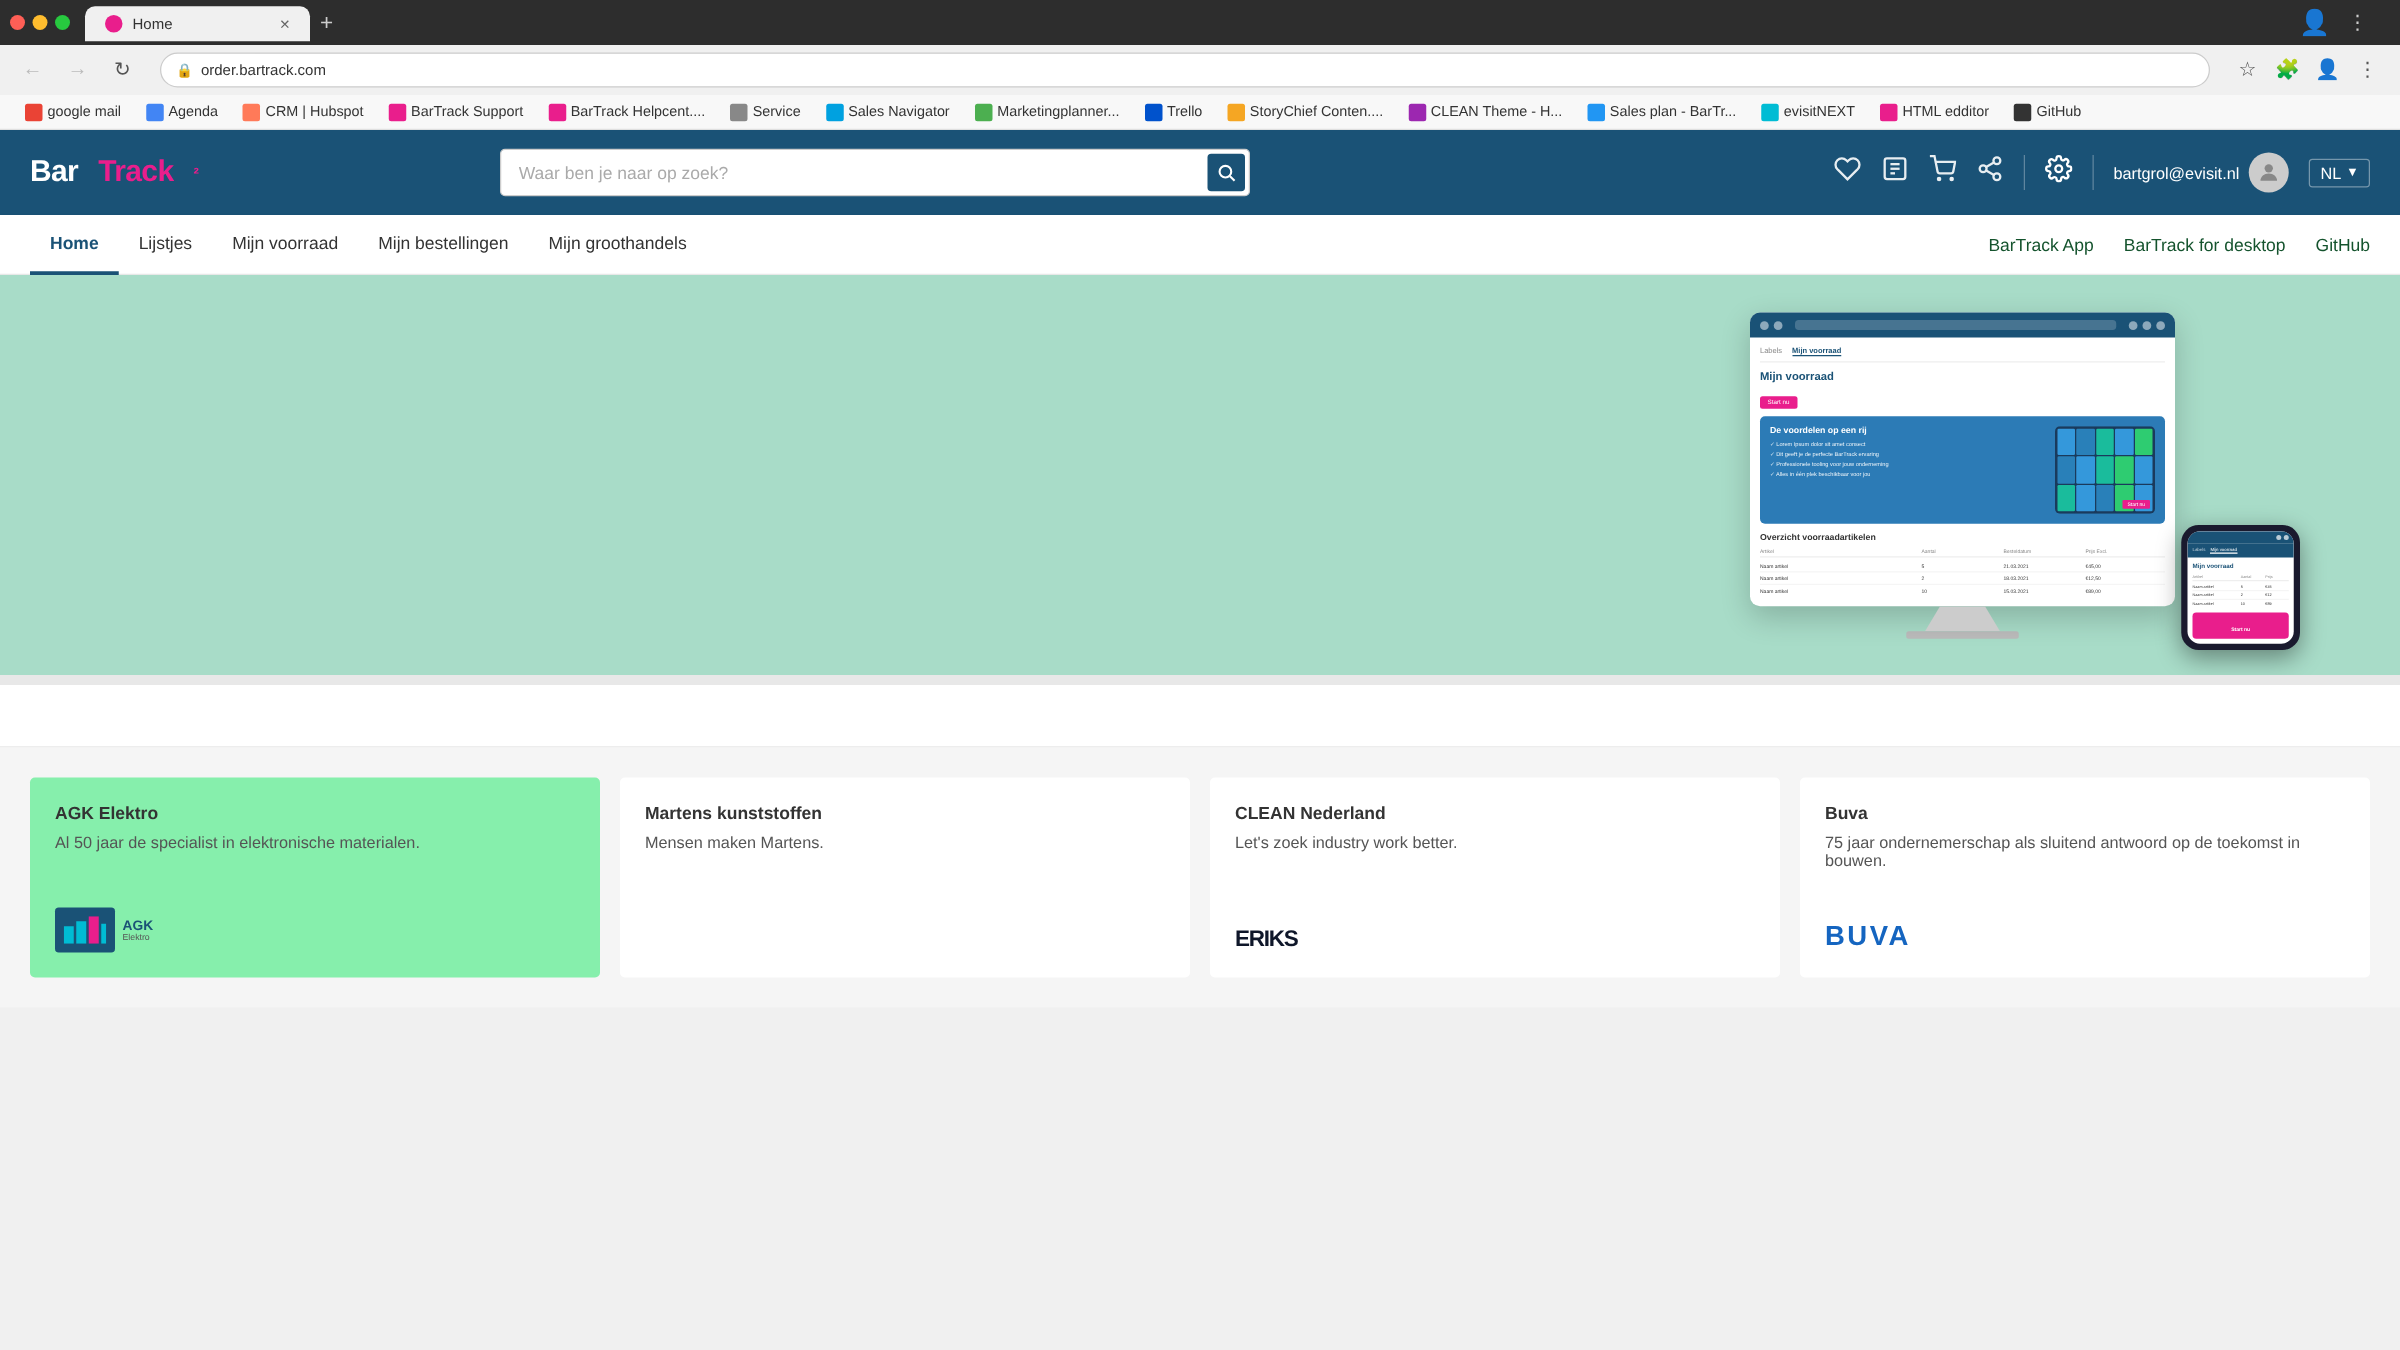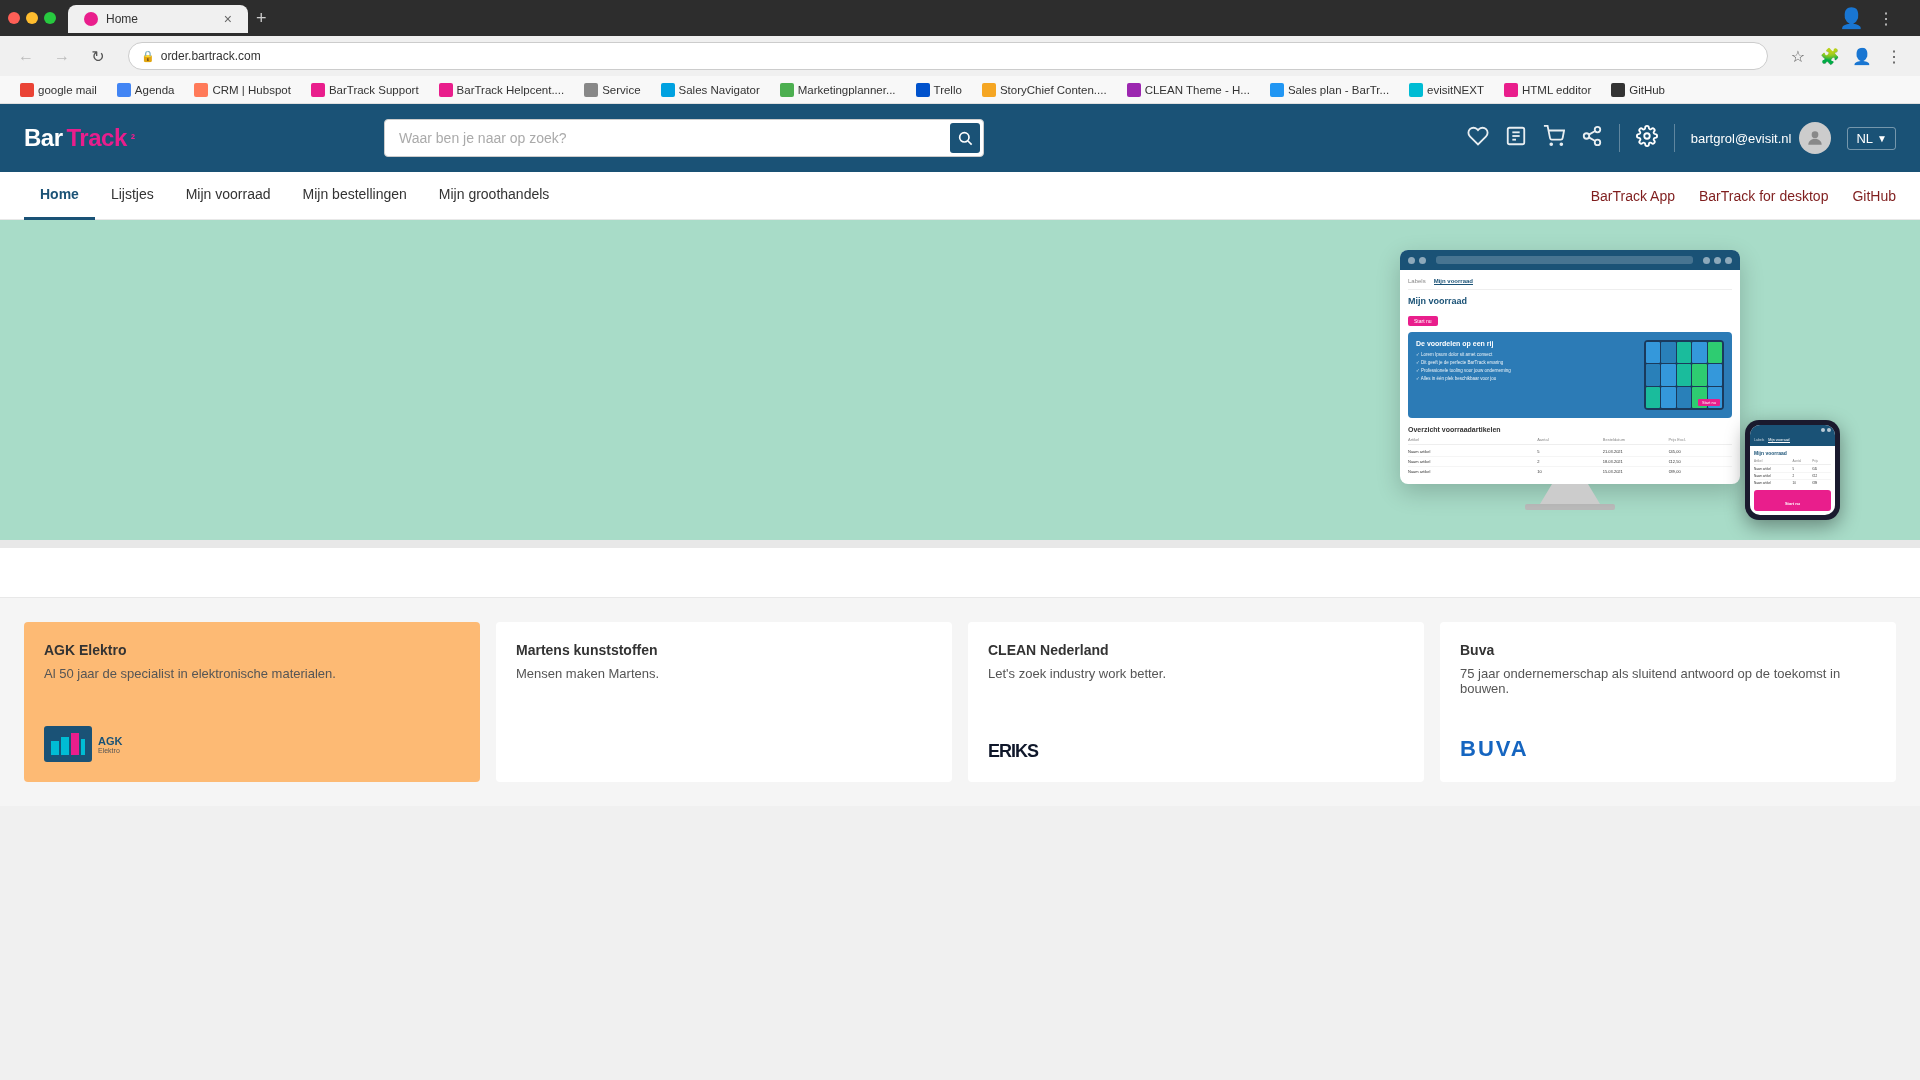--- a/index.html
+++ b/index.html
@@ -40,57 +40,57 @@
     .bm-trello { background: #0052cc; }
     .bm-storychief { background: #f5a623; }
     .bm-clean { background: #9c27b0; }
     .bm-salesplan { background: #2196f3; }
     .bm-evisit { background: #00bcd4; }
     .bm-html { background: #e91e8c; }
     .bm-github { background: #333; }
 
     
     .app-header { background: #1a5276; height: 68px; display: flex; align-items: center; padding: 0 24px; gap: 16px; }
-    .app-logo { color: white; font-size: 22px; font-weight: 700; letter-spacing: -0.5px; display: flex; align-items: center; gap: 4px; }
+    .app-logo { color: white; font-size: 22px; font-weight: 700; letter-spacing: -0.5px; display: flex; align-items: center; gap: 16px; }
     .header-search { flex: 1; max-width: 600px; margin: 0 auto; position: relative; }
     .header-search input { width: 100%; height: 38px; border: 1px solid #ccc; border-radius: 4px; padding: 0 40px 0 14px; font-size: 14px; background: white; color: #333; outline: none; }
     .header-search input::placeholder { color: #aaa; }
     .search-btn { position: absolute; right: 4px; top: 50%; transform: translateY(-50%); background: #1a5276; border: none; border-radius: 3px; width: 30px; height: 30px; cursor: pointer; display: flex; align-items: center; justify-content: center; color: white; font-size: 14px; }
     .header-icons { display: flex; align-items: center; gap: 16px; margin-left: auto; }
     .header-icon-btn { background: transparent; border: none; color: white; font-size: 20px; cursor: pointer; opacity: 0.9; }
     .header-divider { width: 1px; height: 28px; background: rgba(255,255,255,0.3); }
     .header-settings-btn { background: transparent; border: none; color: white; font-size: 20px; cursor: pointer; }
     .header-user { display: flex; align-items: center; gap: 8px; color: white; font-size: 13px; }
     .header-avatar { width: 32px; height: 32px; border-radius: 50%; background: #ccc; overflow: hidden; display: flex; align-items: center; justify-content: center; color: #555; font-size: 14px; }
     .header-lang { display: flex; align-items: center; gap: 4px; color: white; font-size: 13px; cursor: pointer; border: 1px solid rgba(255,255,255,0.4); border-radius: 3px; padding: 3px 8px; }
 
     
     .app-nav { background: white; height: 48px; display: flex; align-items: center; padding: 0 24px; border-bottom: 1px solid #e8e8e8; box-shadow: 0 1px 3px rgba(0,0,0,0.08); }
     .nav-left { display: flex; align-items: center; gap: 0; }
     .nav-item { padding: 0 16px; height: 48px; display: flex; align-items: center; font-size: 14px; color: #333; cursor: pointer; border-bottom: 3px solid transparent; text-decoration: none; }
     .nav-item.active { color: #1a5276; border-bottom: 3px solid #1a5276; font-weight: 600; }
     .nav-right { margin-left: auto; display: flex; align-items: center; gap: 24px; }
-    .nav-right-item { font-size: 14px; color: #7f1d1d; cursor: pointer; }
+    .nav-right-item { font-size: 14px; color: #14532d; cursor: pointer; }
 
     
     .hero { background: #a8dcc8; min-height: 320px; position: relative; overflow: hidden; display: flex; align-items: center; padding: 40px 60px; }
     .hero-content { flex: 1; max-width: 55%; }
     .hero-button { background: #e91e8c; color: white; border: none; border-radius: 4px; padding: 14px 28px; font-size: 16px; font-weight: 600; cursor: pointer; margin-top: 40px; }
 
     
     .separator { height: 8px; background: #e8e8e8; }
 
     
     .banner-strip { background: white; height: 50px; display: flex; align-items: center; padding: 0 24px; border-bottom: 1px solid #e8e8e8; }
 
     
     .wholesalers { background: #f5f5f5; padding: 24px; }
     .wholesalers-grid { display: grid; grid-template-columns: repeat(4, 1fr); gap: 16px; }
     .wholesaler-card { background: white; border-radius: 4px; padding: 20px; min-height: 160px; display: flex; flex-direction: column; }
-    .wholesaler-card.yellow { background: #fdba74; }
+    .wholesaler-card.yellow { background: #86efac; }
     .wholesaler-name { font-size: 14px; font-weight: 700; color: #333; margin-bottom: 8px; }
     .wholesaler-tagline { font-size: 13px; color: #555; margin-bottom: 16px; }
     .wholesaler-logo-area { flex: 1; display: flex; align-items: flex-end; }
   </style>
 </head>
 <body>
 
 <div class="browser-chrome">
   <div class="browser-title-bar">
     <div class="browser-dots">

